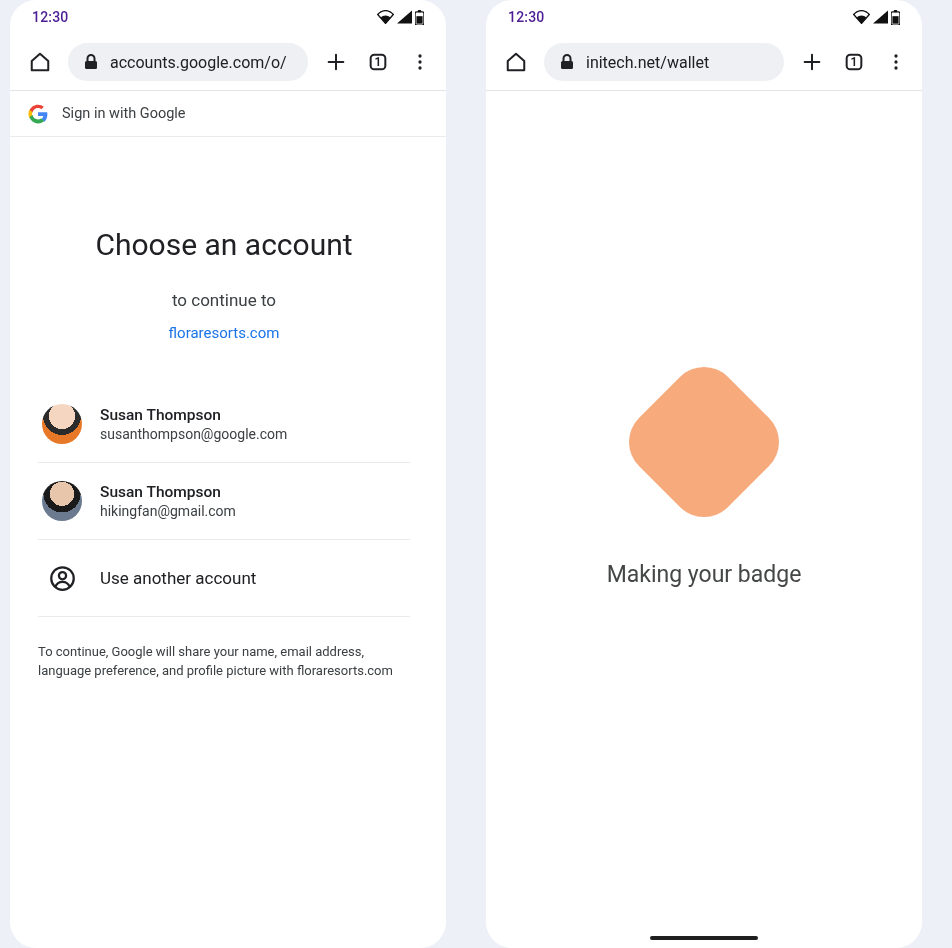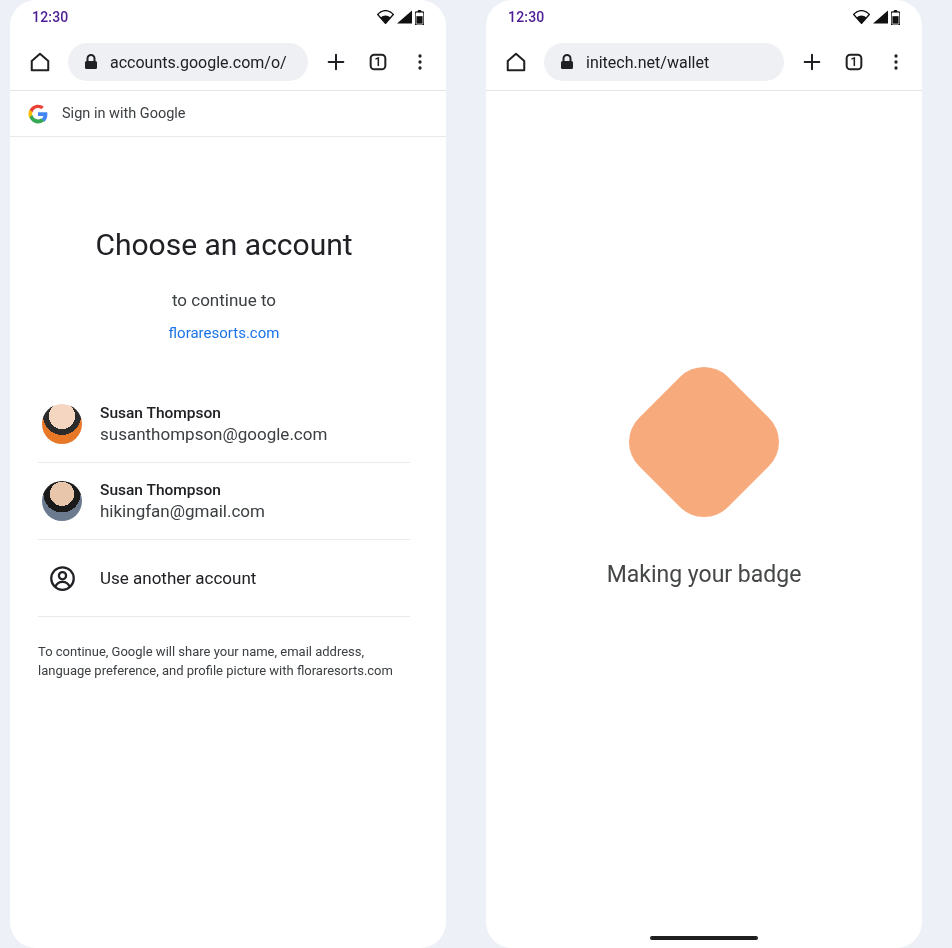--- a/index.html
+++ b/index.html
@@ -106,21 +106,21 @@
   .avatar {
     width: 40px; height: 40px; border-radius: 50%;
     background: #ccc;
     flex-shrink: 0;
     overflow: hidden;
   }
   .avatar-1 { background: radial-gradient(circle at 50% 30%, #f5d6c0 0 38%, #2b2b2b 38% 55%, #e77828 55% 100%); }
   .avatar-2 { background: radial-gradient(circle at 50% 32%, #e8c6ab 0 36%, #1a1a1a 36% 55%, #6b7a8f 55% 100%); }
   .acct-text { display: flex; flex-direction: column; gap: 2px; min-width:0; }
   .acct-name { font-size: 15.5px; color: #202124; font-weight: 500; }
-  .acct-email { font-size: 17px; color: #3c4043; }
+  .acct-email { font-size: 14px; color: #3c4043; }
   .another-icon {
     width: 40px; height: 40px; border-radius: 50%;
     display: flex; align-items: center; justify-content: center;
     flex-shrink: 0;
   }
   .another-label { font-size: 17px; color: #202124; font-weight: 400; }
   .disclosure {
     font-size: 13px;
     color: #3c4043;
     line-height: 1.45;

